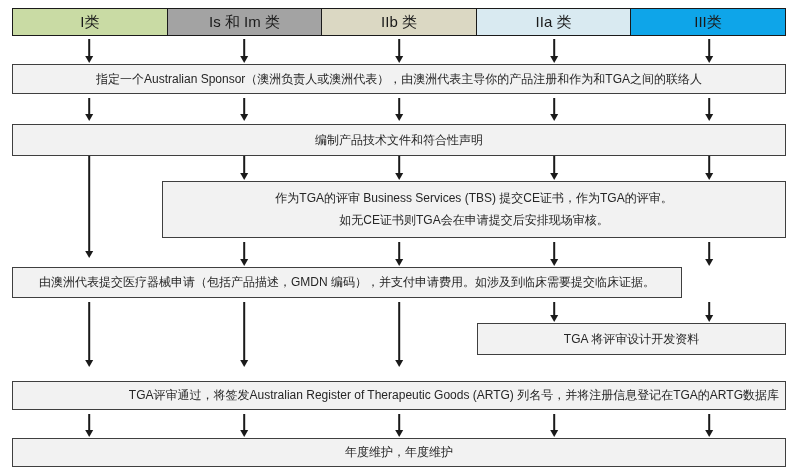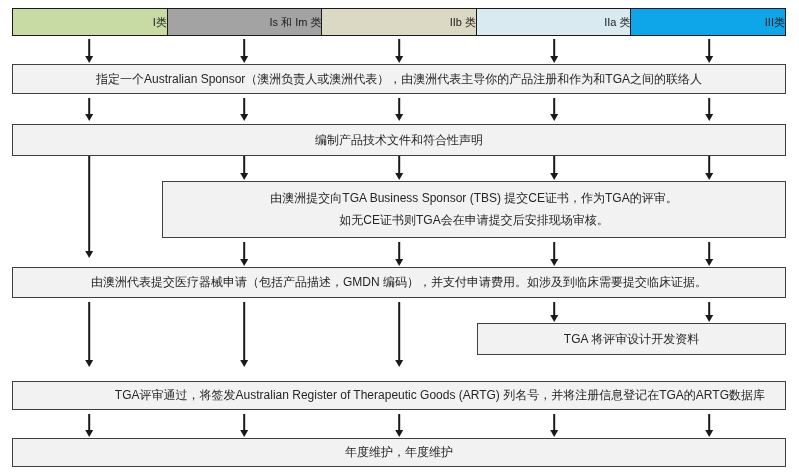--- a/index.html
+++ b/index.html
@@ -14,36 +14,36 @@
   }
   
   .header-row {
     position:absolute; left:12px; top:8px; width:774px; height:28px;
     display:flex;
   }
   .hcell {
     flex:1 1 0;
     border:1.4px solid #1a1a1a;
     margin-left:-1.4px;
-    display:flex; align-items:center; justify-content:flex-end;
-    font-size:11px; color:#1a1a1a;
+    display:flex; align-items:center; justify-content:center;
+    font-size:15px; color:#1a1a1a;
     white-space:nowrap;
   }
   .hcell:first-child { margin-left:0; }
   
   .pbox {
     position:absolute;
     background:var(--box-fill,#f2f2f2);
     border:1.5px solid var(--box-border,#3f3f3f);
     display:flex; flex-direction:column;
     align-items:center; justify-content:center;
     text-align:center;
     font-size:12px; color:#262626;
     line-height:1.25;
-    padding:2px 20px;
+    padding:2px 6px;
   }
   .pbox .line { white-space:nowrap; }
   .pbox.two-line { justify-content:space-around; padding:6px 6px; }
   
   .arrow {
     position:absolute;
     width:1.6px;
     background:var(--arrow-color,#1a1a1a);
     transform:translateX(-50%);
   }
@@ -100,30 +100,30 @@
     <span class="line">编制产品技术文件和符合性声明</span>
   </div>
 
   <div class="arrow" style="left:89px;top:156px;height:95px;"></div>
   <div class="arrow" style="left:244px;top:156px;height:17px;"></div>
   <div class="arrow" style="left:399px;top:156px;height:17px;"></div>
   <div class="arrow" style="left:554px;top:156px;height:17px;"></div>
   <div class="arrow" style="left:709px;top:156px;height:17px;"></div>
 
   <div class="pbox two-line" style="left:162px;top:181px;width:624px;height:57px;">
-    <span class="line">由澳洲提交向TGA Business Sponsor (TBS) 提交CE证书，作为TGA的评审。</span>
+    <span class="line">作为TGA的评审 Business Services (TBS) 提交CE证书，作为TGA的评审。</span>
     <span class="line">如无CE证书则TGA会在申请提交后安排现场审核。</span>
   </div>
 
   <div class="arrow" style="left:244px;top:242px;height:17px;"></div>
   <div class="arrow" style="left:399px;top:242px;height:17px;"></div>
   <div class="arrow" style="left:554px;top:242px;height:17px;"></div>
   <div class="arrow" style="left:709px;top:242px;height:17px;"></div>
 
-  <div class="pbox" style="left:12px;top:267px;width:774px;height:31px;">
+  <div class="pbox" style="left:12px;top:267px;width:670px;height:31px;">
     <span class="line">由澳洲代表提交医疗器械申请（包括产品描述，GMDN 编码），并支付申请费用。如涉及到临床需要提交临床证据。</span>
   </div>
 
   <div class="arrow" style="left:89px;top:302px;height:58px;"></div>
   <div class="arrow" style="left:244px;top:302px;height:58px;"></div>
   <div class="arrow" style="left:399px;top:302px;height:58px;"></div>
   <div class="arrow" style="left:554px;top:302px;height:13px;"></div>
   <div class="arrow" style="left:709px;top:302px;height:13px;"></div>
 
   <div class="pbox" style="left:477px;top:323px;width:309px;height:32px;">

